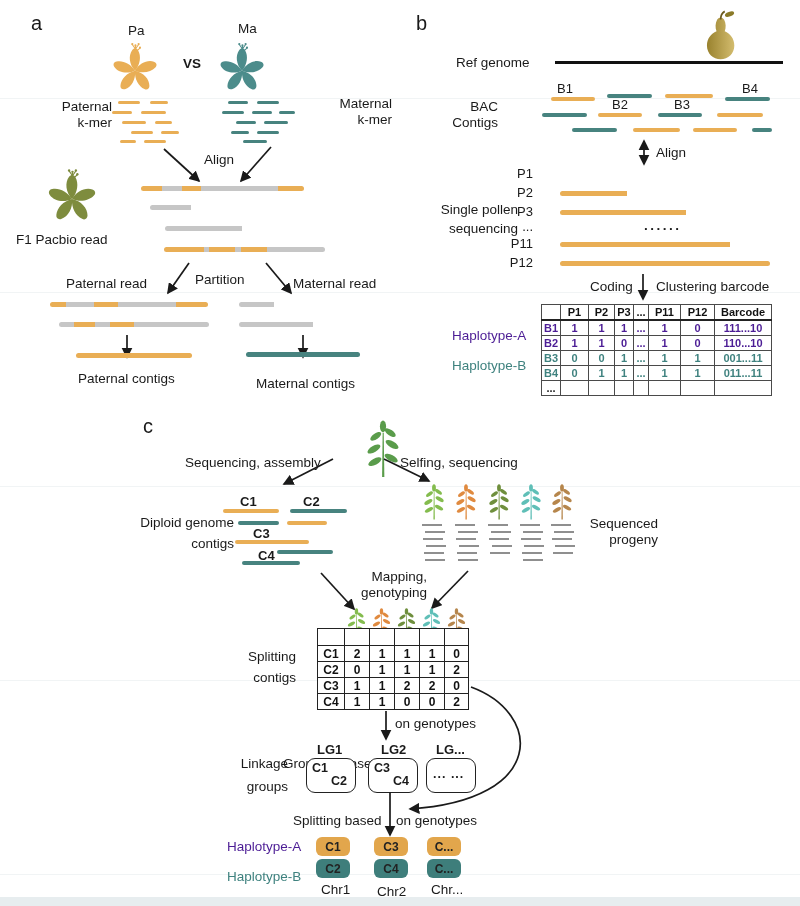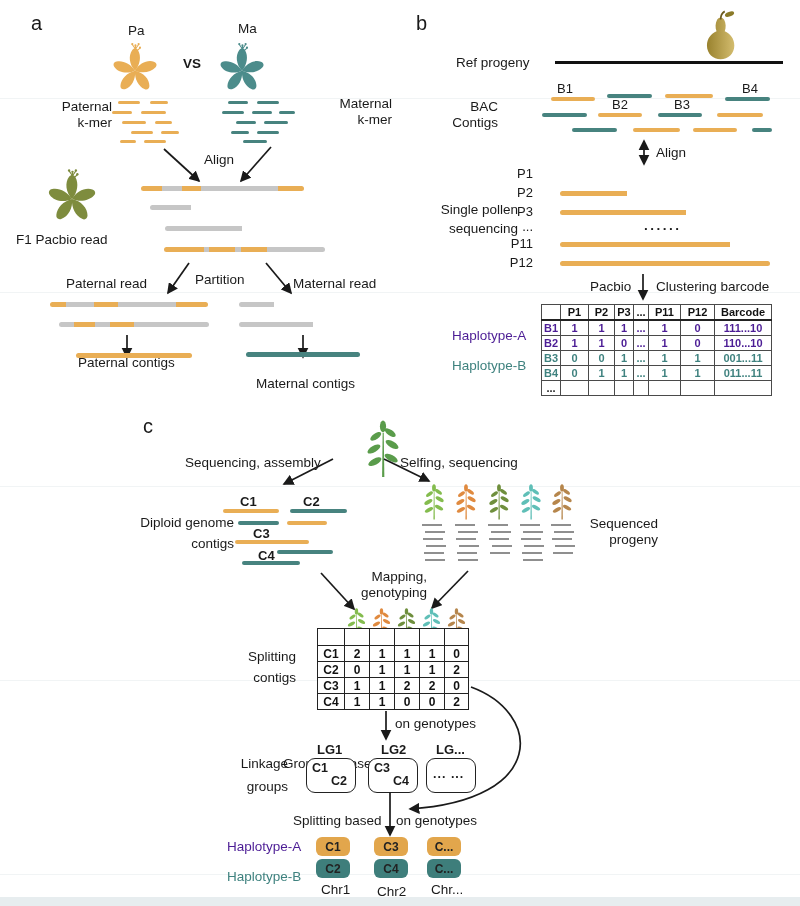--- a/index.html
+++ b/index.html
@@ -232,31 +232,31 @@
 
     <svg class="arr" style="left:121px;top:329px;width:12px;height:35px">
         <line x1="6" y1="6" x2="6" y2="28" marker-end="url(#ah)"></line>
       </svg>
     <svg class="arr" style="left:297px;top:329px;width:12px;height:35px">
         <line x1="6" y1="6" x2="6" y2="28" marker-end="url(#ah)"></line>
       </svg>
 
     <div class="solid so" style="left:76px;top:353px;width:116px"></div>
     <div class="solid st" style="left:246px;top:352px;width:114px"></div>
-    <div class="t" style="left:78px;top:355px">Paternal contigs</div>
+    <div class="t" style="left:78px;top:371px">Paternal contigs</div>
     <div class="t" style="left:256px;top:376px">Maternal contigs</div>
   </div>
 
   <div>
     <div class="t big" style="left:416px;top:12px">b</div>
     <svg class="icon" style="left:700px;top:10px;width:44px;height:52px">
         <use href="#pear"></use>
       </svg>
 
-    <div class="t" style="left:456px;top:55px">Ref progeny</div>
+    <div class="t" style="left:456px;top:55px">Ref genome</div>
     <div class="refline"></div>
 
     <div class="t c" style="left:438px;top:99px;width:60px">
       <div>BAC</div>
         <div>Contigs</div>
     </div>
     <div class="t sm" style="left:557px;top:82px">B1</div>
     <div class="t sm" style="left:612px;top:98px">B2</div>
     <div class="t sm" style="left:674px;top:98px">B3</div>
     <div class="t sm" style="left:742px;top:82px">B4</div>
@@ -304,21 +304,21 @@
       </div>
     <div class="t" style="left:644px;top:218px;font-weight:700;letter-spacing:2.5px">......</div>
     <div class="bar" style="left:560px;top:242px;width:210px">
         <i class="t" style="flex:0 0 19%"></i>
         <i class="o" style="flex:0 0 81%"></i>
       </div>
     <div class="bar" style="left:560px;top:261px;width:210px">
         <i class="o" style="flex:0 0 100%"></i>
       </div>
 
-    <div class="t" style="left:590px;top:279px">Pacbio</div>
+    <div class="t" style="left:590px;top:279px">Coding</div>
     <svg class="arr" style="left:637px;top:268px;width:12px;height:38px">
         <line x1="6" y1="6" x2="6" y2="31" marker-end="url(#ah)"></line>
       </svg>
     <div class="t" style="left:656px;top:279px">Clustering barcode</div>
 
     <div class="t oTxt" style="left:452px;top:328px">Haplotype-A</div>
     <div class="t tTxt" style="left:452px;top:358px">Haplotype-B</div>
 
     <table id="btab">
       <colgroup>

